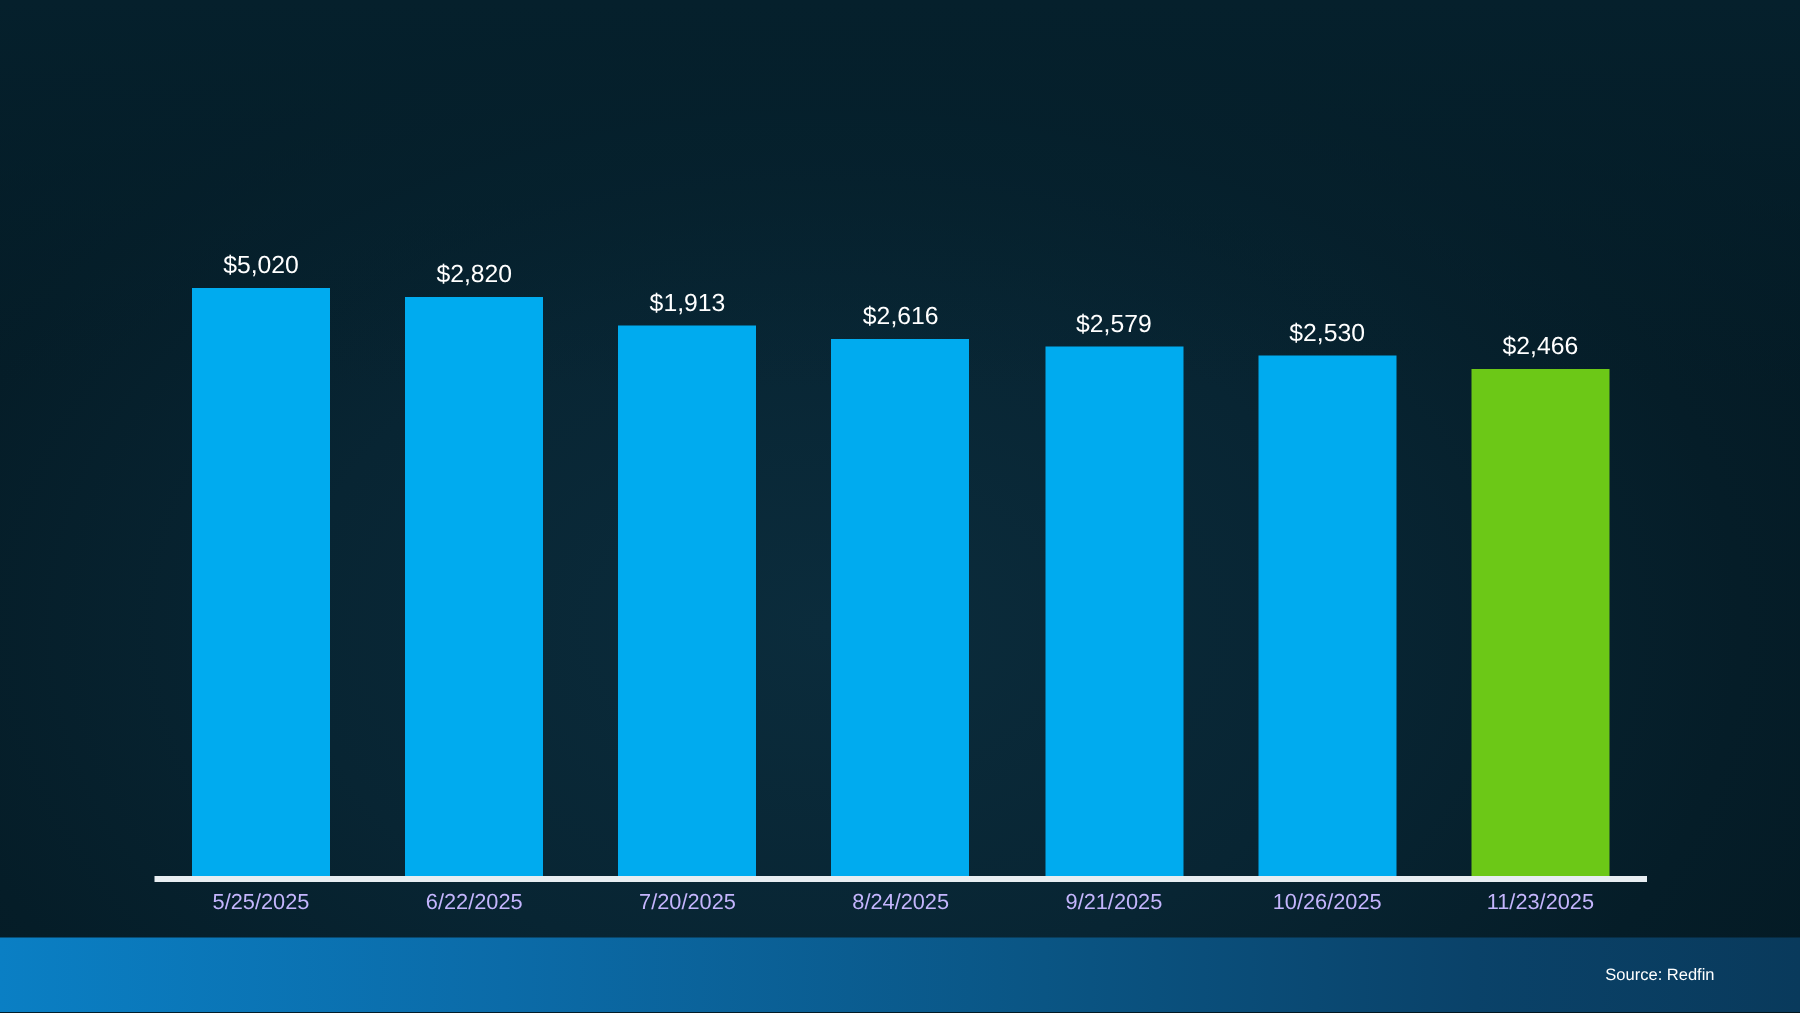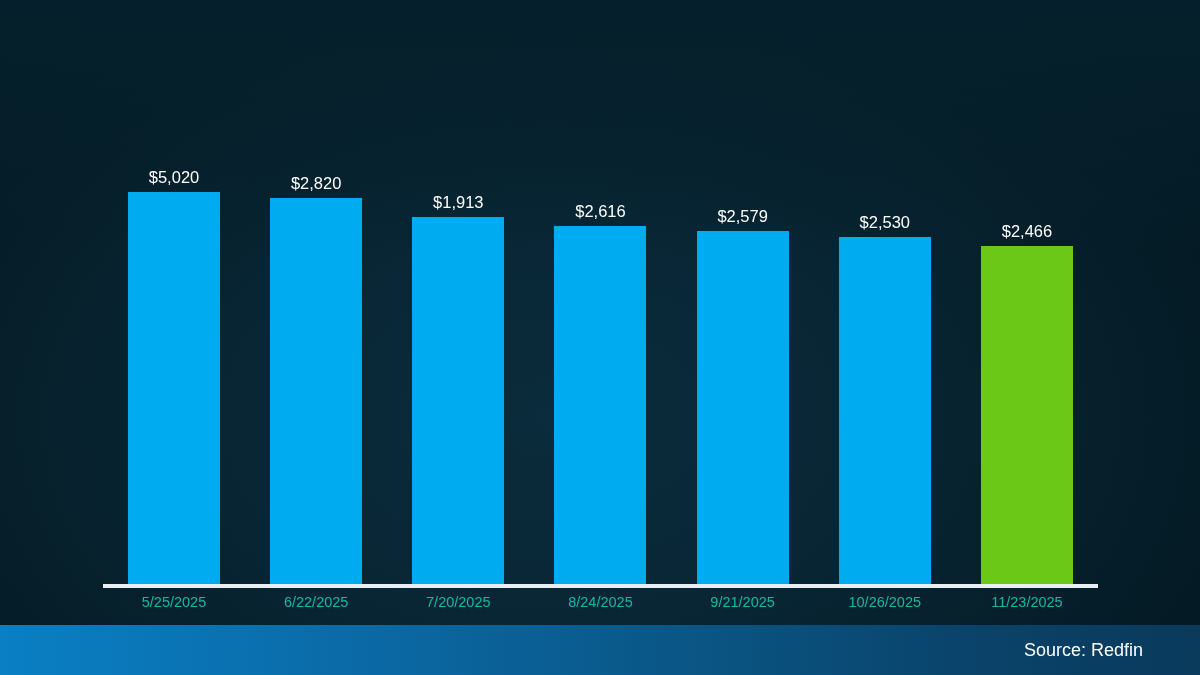--- a/index.html
+++ b/index.html
@@ -109,40 +109,40 @@
     top: 592px;
     width: 995px;
     display: flex;
     justify-content: space-between;
   }
   .xlabel {
     flex: 0 0 auto;
     width: 142px;
     text-align: center;
     font-size: 14.5px;
-    color: #14b8a6;
+    color: #c4b5fd;
     line-height: 1.5;
     white-space: nowrap;
   }
 
   
   #footer-band {
     position: absolute;
     left: 0;
     right: 0;
     bottom: 0;
     height: 50px;
     background: linear-gradient(90deg, #0a7fc4 0%, #0b6ba8 28%, #0a5584 58%, #0a4269 82%, #093a5c 100%);
   }
   #source-text {
     position: absolute;
     right: 57px;
     top: 50%;
     transform: translateY(-50%);
-    font-size: 18px;
+    font-size: 11px;
     color: #ffffff;
     white-space: nowrap;
   }
 </style>
 </head>
 <body>
 
 <div id="slide">
 
   <div id="bg-base"></div>

